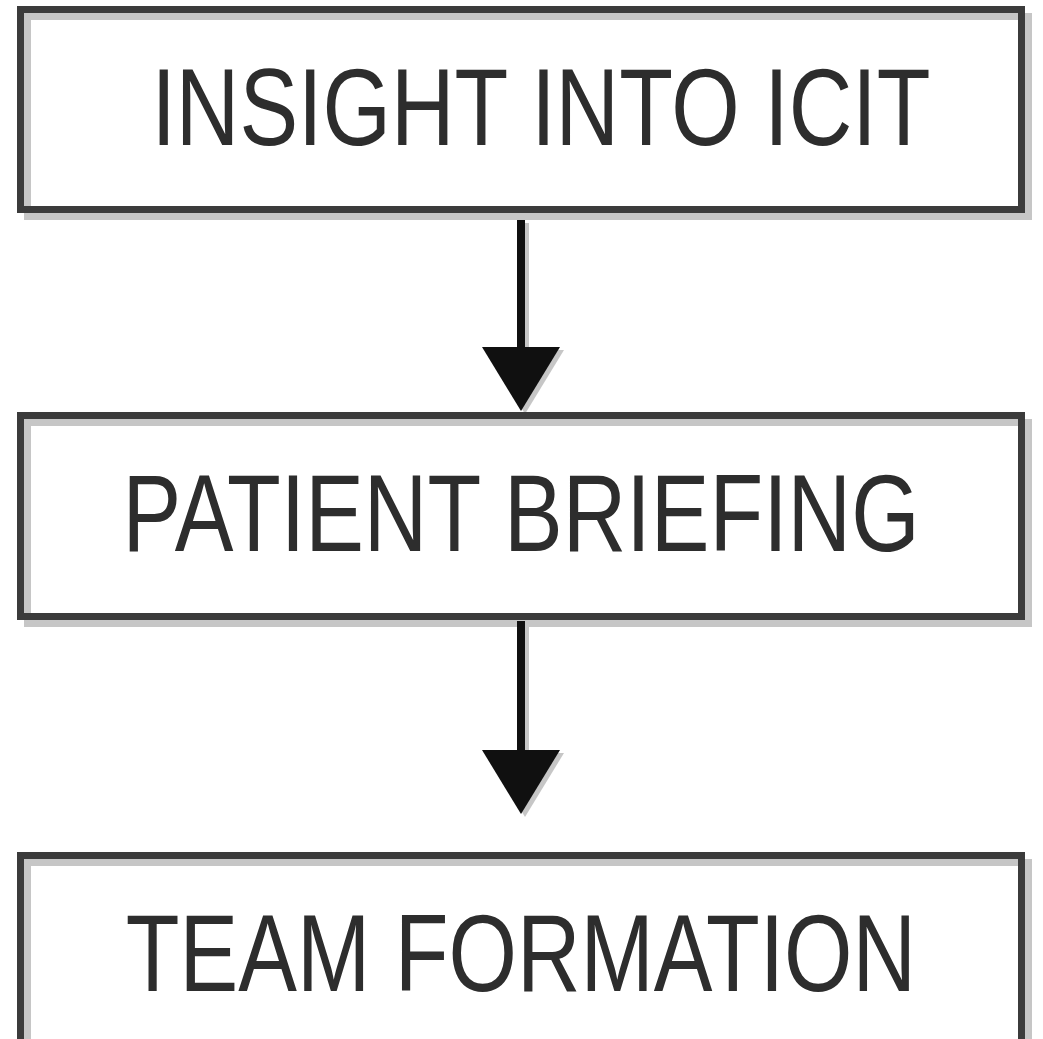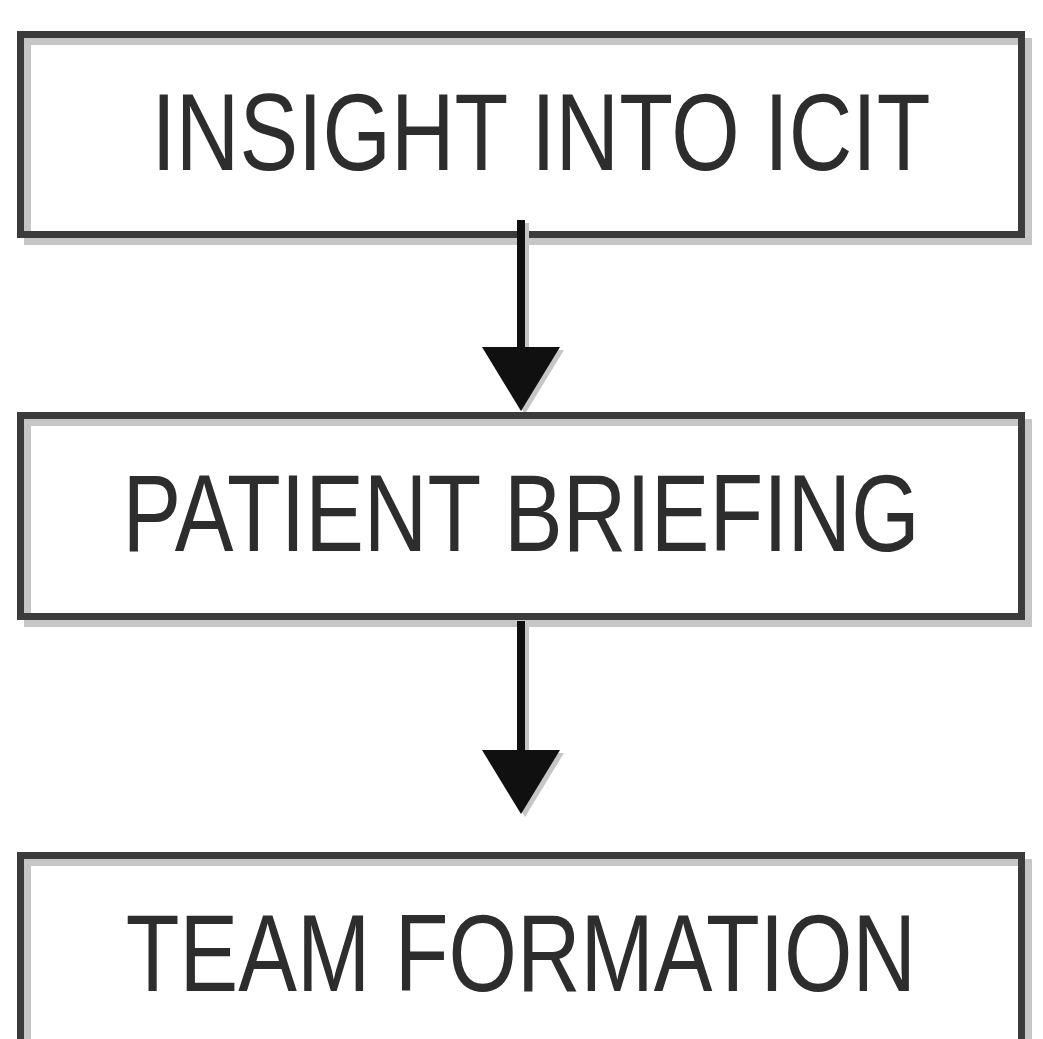--- a/index.html
+++ b/index.html
@@ -22,21 +22,21 @@
     height: 207px;
     box-sizing: border-box;
     background: var(--node_fill, #ffffff);
     border: 7px solid var(--box_border, #3b3b3b);
     box-shadow: 7px 7px 0 var(--shadow, #c6c6c6),
                 inset 7px 7px 0 var(--shadow, #c6c6c6);
     display: flex;
     align-items: center;
     justify-content: center;
   }
-  #node1 { top: 31px; padding-left: 40px; }
+  #node1 { top: 6px; padding-left: 40px; }
   #node2 { top: 412px; height: 208px; }
   #node3 { top: 852px; }
   .label {
     display: inline-block;
     font-size: 110px;
     font-weight: 400;
     line-height: 1;
     color: var(--text, #2d2d2d);
     white-space: nowrap;
     transform: scaleX(0.8);

